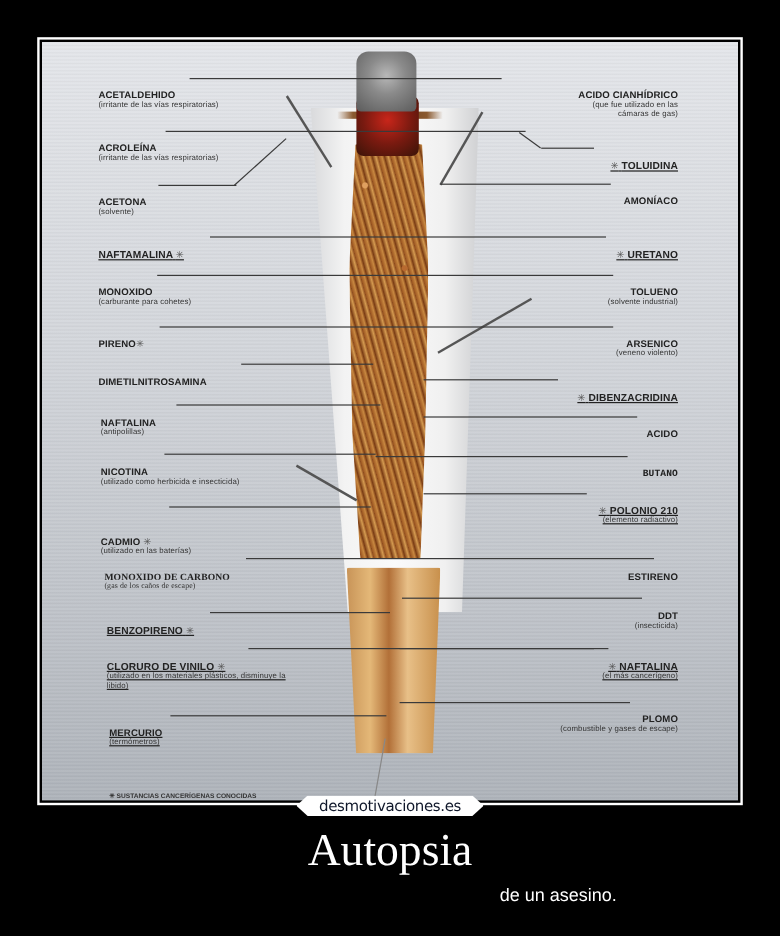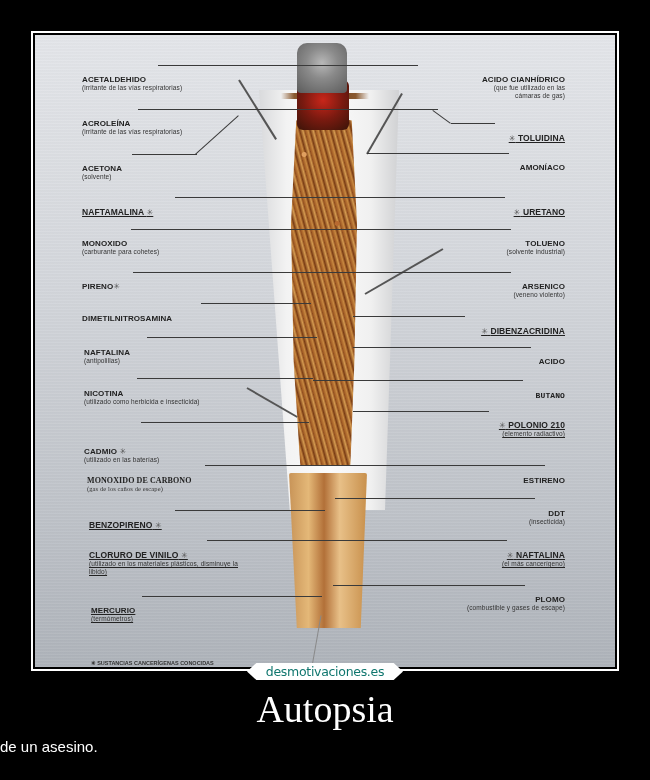--- a/index.html
+++ b/index.html
@@ -31,23 +31,23 @@
     border-radius:8px;clip-path:polygon(8% 0,92% 0,100% 30%,96% 70%,90% 100%,14% 100%,4% 70%,0 30%);}
   .burn{position:absolute;left:246px;top:58px;width:88px;height:6px;background:linear-gradient(90deg,transparent,#8a5a30 15%,#6a3a1a 50%,#8a5a30 85%,transparent);}
   .filter{position:absolute;left:254px;top:438px;width:78px;height:155px;
     background:linear-gradient(90deg,#c89458 0%,#e4b878 25%,#b27038 45%,#e8c088 65%,#c8904c 100%);
     clip-path:polygon(0 0,100% 0,92% 100%,10% 100%);border-radius:2px;}
   .needle{position:absolute;height:2px;background:#555;transform-origin:0 50%;}
   .footnote{position:absolute;left:56px;top:625px;font-size:5.5px;color:#333;font-weight:bold;white-space:nowrap;}
   .brand{position:absolute;left:247px;top:663px;width:156px;height:17px;background:#fff;
     clip-path:polygon(6% 0,94% 0,100% 50%,94% 100%,6% 100%,0 50%);
     display:flex;align-items:center;justify-content:center;}
-  .brand span{font-family:"DejaVu Sans",sans-serif;font-size:12.5px;color:#0f766e;letter-spacing:-0.3px;}
+  .brand span{font-family:"DejaVu Sans",sans-serif;font-size:12.5px;color:#0f172a;letter-spacing:-0.3px;}
   .title{position:absolute;left:0;width:650px;top:686px;text-align:center;color:#fff;font-family:"Liberation Serif",serif;font-size:38px;line-height:46px;}
-  .subtitle{position:absolute;left:0;width:514px;top:738px;text-align:left;color:#fff;font-family:"Liberation Sans",sans-serif;font-size:15px;}
+  .subtitle{position:absolute;left:0;width:514px;top:738px;text-align:right;color:#fff;font-family:"Liberation Sans",sans-serif;font-size:15px;}
 </style>
 </head>
 <body>
 
 <div class="frame">
   <div class="poster">
 
     <div class="paper"></div>
     <div class="burn"></div>
     <div class="tobacco"></div>

